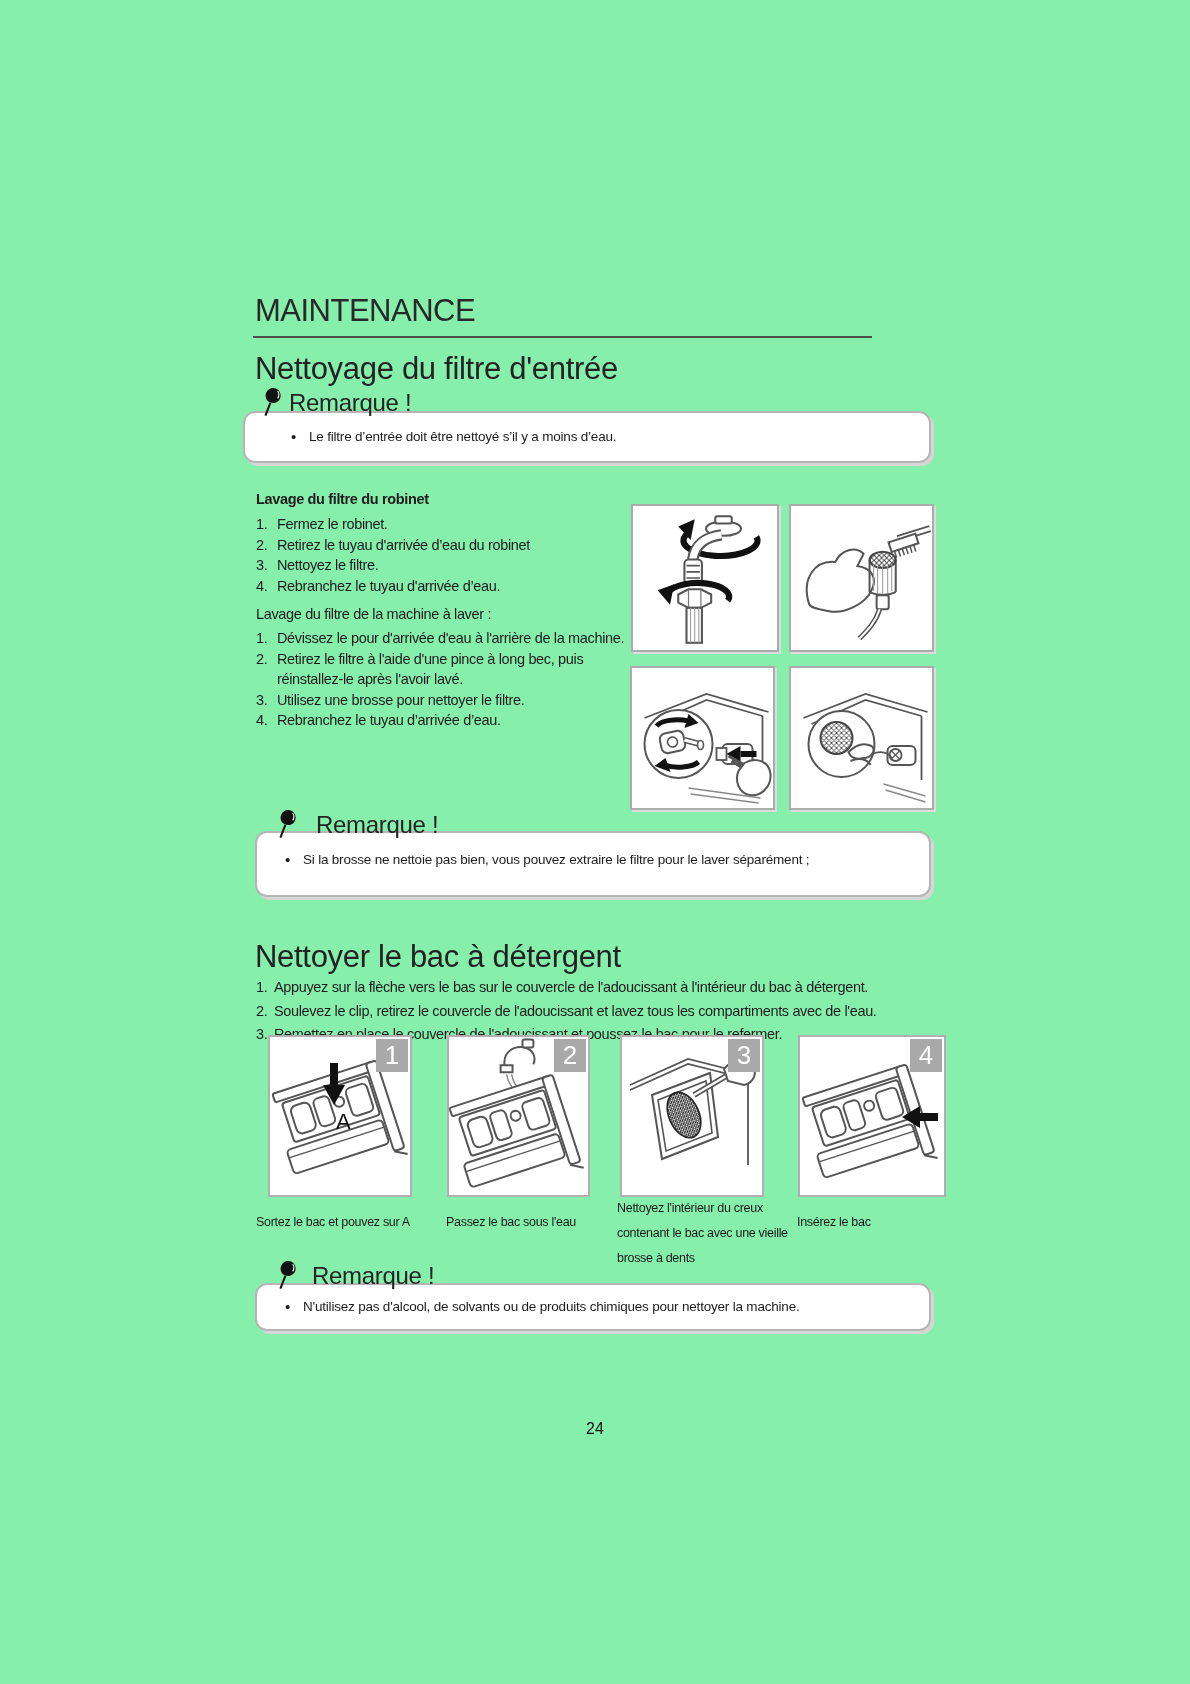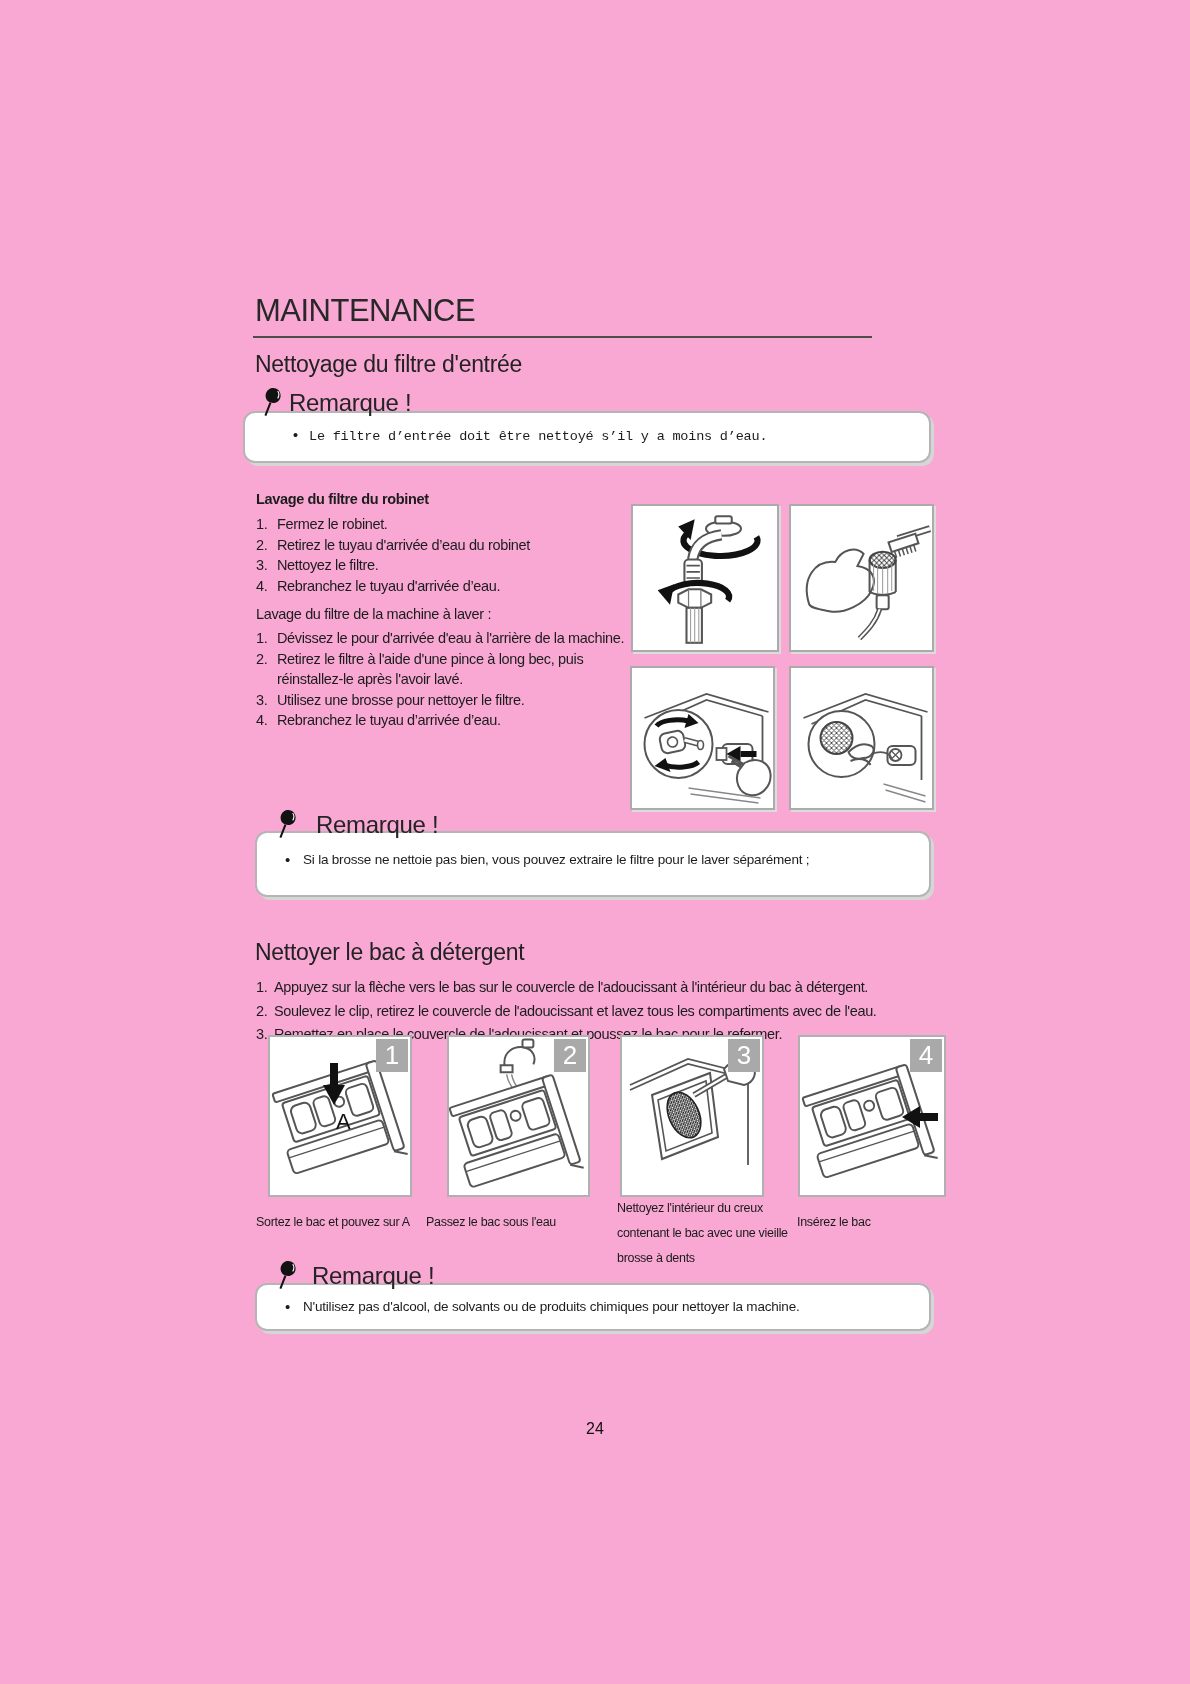--- a/index.html
+++ b/index.html
@@ -1,22 +1,22 @@
 <!DOCTYPE html>
 <html><head>
 <meta charset="utf-8">
 <style>
   html,body{margin:0;padding:0;background:#fff;}
-  .page{position:relative;width:1190px;height:1684px;background:#f9a8d4;overflow:hidden;
+  .page{position:relative;width:1190px;height:1684px;background:#86efac;overflow:hidden;
         font-family:"Liberation Sans","DejaVu Sans",sans-serif;color:#1d1d1d;}
   .abs{position:absolute;}
 
   .h1{font-size:31px;letter-spacing:-0.5px;color:#282828;font-weight:500;}
   .h1-rule{border-top:2px solid #4d4d4d;height:0;}
-  .h2{font-size:23px;letter-spacing:-0.3px;color:#222;font-weight:500;}
+  .h2{font-size:31px;letter-spacing:-0.3px;color:#222;font-weight:500;}
 
   
   .note-box{border:2px solid #b5b5b5;border-radius:12px;background:#fff;
             box-shadow:3px 3px 0 #d6d6d6;}
   .note-head{position:absolute;display:flex;align-items:flex-start;gap:5px;background:transparent;}
   .note-head .pin{width:22px;height:34px;flex:none;margin-top:-4px;}
   .note-head .lbl{font-size:24px;letter-spacing:-0.3px;color:#242424;line-height:1.05;}
   .note-bullets{list-style:none;margin:0;padding:0;}
   .note-bullets li{display:flex;font-size:13.5px;letter-spacing:-0.2px;line-height:22px;color:#1c1c1c;}
   .note-bullets li::before{content:"\2022";width:18px;flex:none;text-align:left;font-size:15px;}
@@ -81,21 +81,21 @@
 
   <div class="abs h2" style="left:255px;top:351px;">Nettoyage du filtre d'entrée</div>
 
   <div class="abs note-box" style="left:243px;top:411px;width:684px;height:48px;">
     <div class="note-head" style="left:17px;top:-23px;">
       <svg class="pin" viewBox="0 0 26 38">
           <use href="#pushpin"></use>
         </svg>
       <span class="lbl">Remarque !</span>
     </div>
-    <ul class="note-bullets" style="margin:13px 0 0 46px;font-family:Liberation Mono, monospace;">
+    <ul class="note-bullets" style="margin:13px 0 0 46px;">
       <li>Le filtre d’entrée doit être nettoyé s’il y a moins d’eau.</li>
     </ul>
   </div>
 
   <div class="abs intro" style="left:256px;top:491px;font-weight:bold;">Lavage du filtre du robinet</div>
   <ol class="abs num-list" style="left:256px;top:514px;width:390px;">
     <li>Fermez le robinet.</li>
     <li>Retirez le tuyau d'arrivée d’eau du robinet</li>
     <li>Nettoyez le filtre.</li>
     <li>Rebranchez le tuyau d'arrivée d’eau.</li>
@@ -255,21 +255,21 @@
       <g transform="translate(-6 8) rotate(-18 72 80)">
           <use href="#drawer" width="150" height="150"></use>
         </g>
       <path d="M136 80 h-20" stroke="#111" stroke-width="8"></path>
       <polygon points="118,69 118,91 100,80" fill="#111"></polygon>
     </svg>
     <div class="badge">4</div>
   </div>
 
   <div class="abs caption nowrap" style="left:256px;top:1210px;">Sortez le bac et pouvez sur A</div>
-  <div class="abs caption nowrap" style="left:426px;top:1210px;">Passez le bac sous l'eau</div>
+  <div class="abs caption nowrap" style="left:446px;top:1210px;">Passez le bac sous l'eau</div>
   <div class="abs caption" style="left:617px;top:1196px;width:190px;">Nettoyez l'intérieur du creux contenant le bac avec une vieille brosse à dents</div>
   <div class="abs caption nowrap" style="left:797px;top:1210px;">Insérez le bac</div>
 
   <div class="abs note-box" style="left:255px;top:1283px;width:672px;height:44px;">
     <div class="note-head" style="left:20px;top:-22px;">
       <svg class="pin" viewBox="0 0 26 38">
           <use href="#pushpin"></use>
         </svg>
       <span class="lbl" style="margin-left:8px;">Remarque !</span>
     </div>

